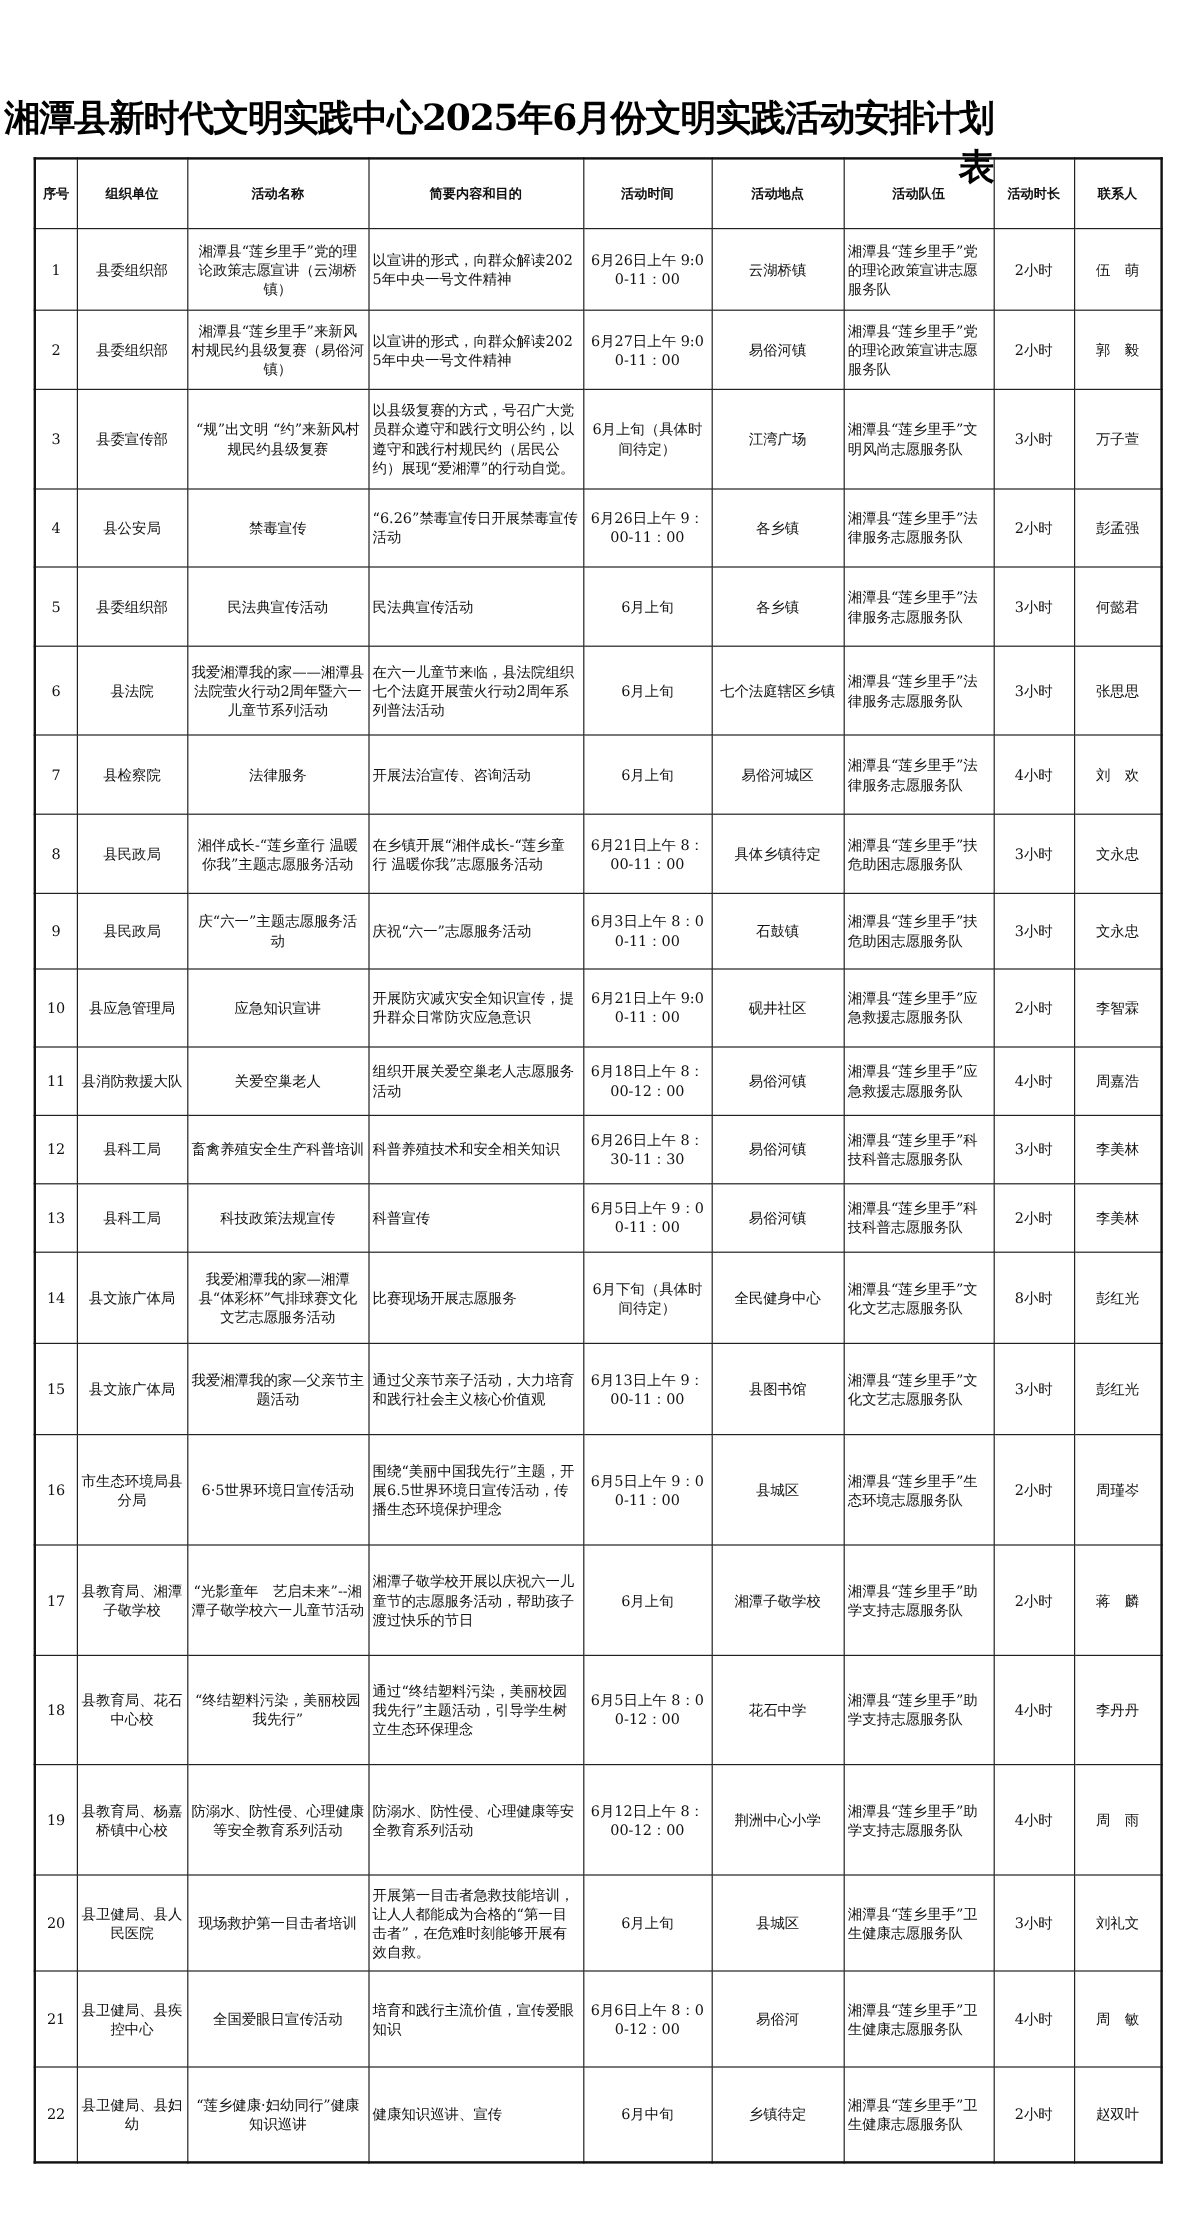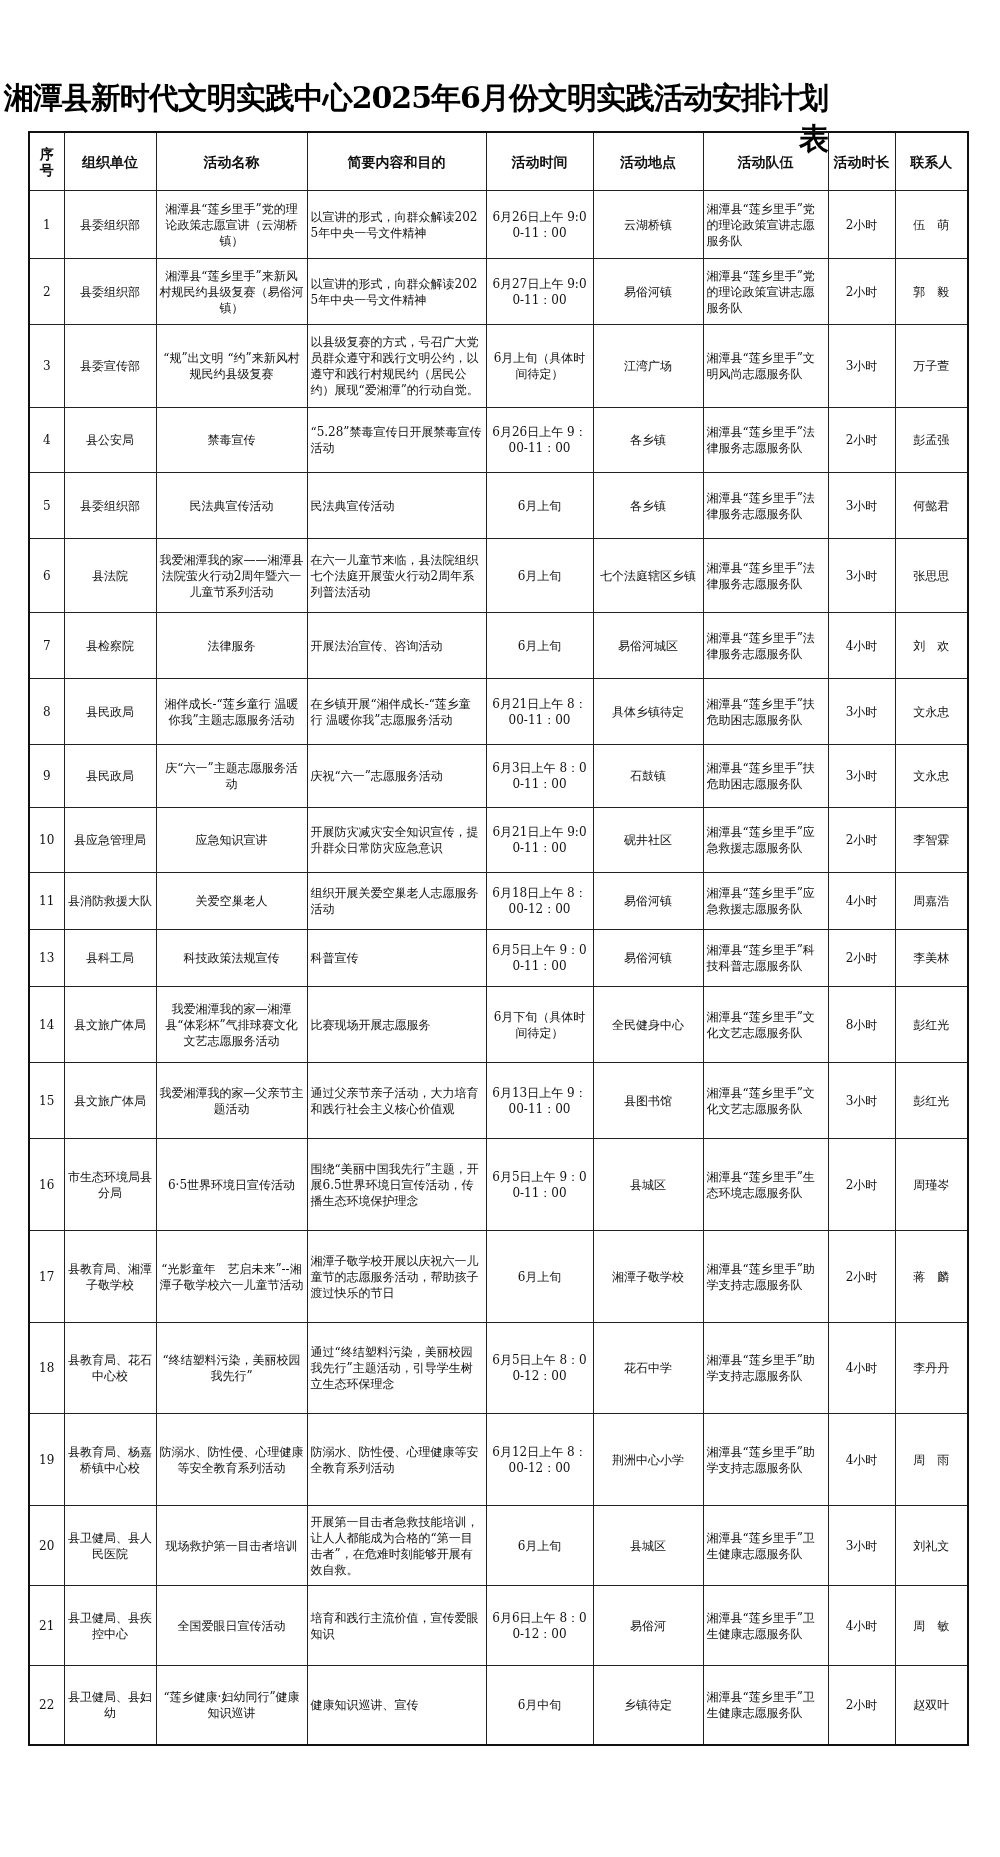--- a/index.html
+++ b/index.html
@@ -12,21 +12,21 @@
     table.plan {
       position: absolute; left: 28px; top: 131px; width: 939px;
       border-collapse: collapse; table-layout: fixed;
       border: 2px solid #111;
     }
     table.plan th, table.plan td {
       border: 1.5px solid #222; padding: 2px 3px; vertical-align: middle;
       font-size: 12px; line-height: 16px; word-break: break-all;
     }
     table.plan th {
-      font-family: "DejaVu Sans", "Liberation Sans", sans-serif; font-weight: bold; font-size: 14px;
+      font-family: "DejaVu Sans", "Liberation Sans", sans-serif; font-weight: bold; font-size: 11px;
       height: 53px; text-align: center;
     }
     td.c { text-align: center; }
     td.l { text-align: left; }
     td.num { font-size: 13px; }
   </style>
 </head>
 <body>
 
 <div class="title">湘潭县新时代文明实践中心2025年6月份文明实践活动安排计划表</div>
@@ -87,21 +87,21 @@
         <td class="c">6月上旬（具体时间待定）</td>
         <td class="c">江湾广场</td>
         <td class="l">湘潭县“莲乡里手”文明风尚志愿服务队</td>
         <td class="c">3小时</td>
         <td class="c">万子萱</td>
       </tr>
       <tr style="height: 65px;">
         <td class="c num">4</td>
         <td class="c">县公安局</td>
         <td class="c">禁毒宣传</td>
-        <td class="l">“5.28”禁毒宣传日开展禁毒宣传活动</td>
+        <td class="l">“6.26”禁毒宣传日开展禁毒宣传活动</td>
         <td class="c">6月26日上午 9：00-11：00</td>
         <td class="c">各乡镇</td>
         <td class="l">湘潭县“莲乡里手”法律服务志愿服务队</td>
         <td class="c">2小时</td>
         <td class="c">彭孟强</td>
       </tr>
       <tr style="height: 66px;">
         <td class="c num">5</td>
         <td class="c">县委组织部</td>
         <td class="c">民法典宣传活动</td>
@@ -170,20 +170,31 @@
       <tr style="height: 57px;">
         <td class="c num">11</td>
         <td class="c">县消防救援大队</td>
         <td class="c">关爱空巢老人</td>
         <td class="l">组织开展关爱空巢老人志愿服务活动</td>
         <td class="c">6月18日上午 8：00-12：00</td>
         <td class="c">易俗河镇</td>
         <td class="l">湘潭县“莲乡里手”应急救援志愿服务队</td>
         <td class="c">4小时</td>
         <td class="c">周嘉浩</td>
+      </tr>
+      <tr style="height: 57px;">
+        <td class="c num">12</td>
+        <td class="c">县科工局</td>
+        <td class="c">畜禽养殖安全生产科普培训</td>
+        <td class="l">科普养殖技术和安全相关知识</td>
+        <td class="c">6月26日上午 8：30-11：30</td>
+        <td class="c">易俗河镇</td>
+        <td class="l">湘潭县“莲乡里手”科技科普志愿服务队</td>
+        <td class="c">3小时</td>
+        <td class="c">李美林</td>
       </tr>
       <tr style="height: 57px;">
         <td class="c num">13</td>
         <td class="c">县科工局</td>
         <td class="c">科技政策法规宣传</td>
         <td class="l">科普宣传</td>
         <td class="c">6月5日上午 9：00-11：00</td>
         <td class="c">易俗河镇</td>
         <td class="l">湘潭县“莲乡里手”科技科普志愿服务队</td>
         <td class="c">2小时</td>

